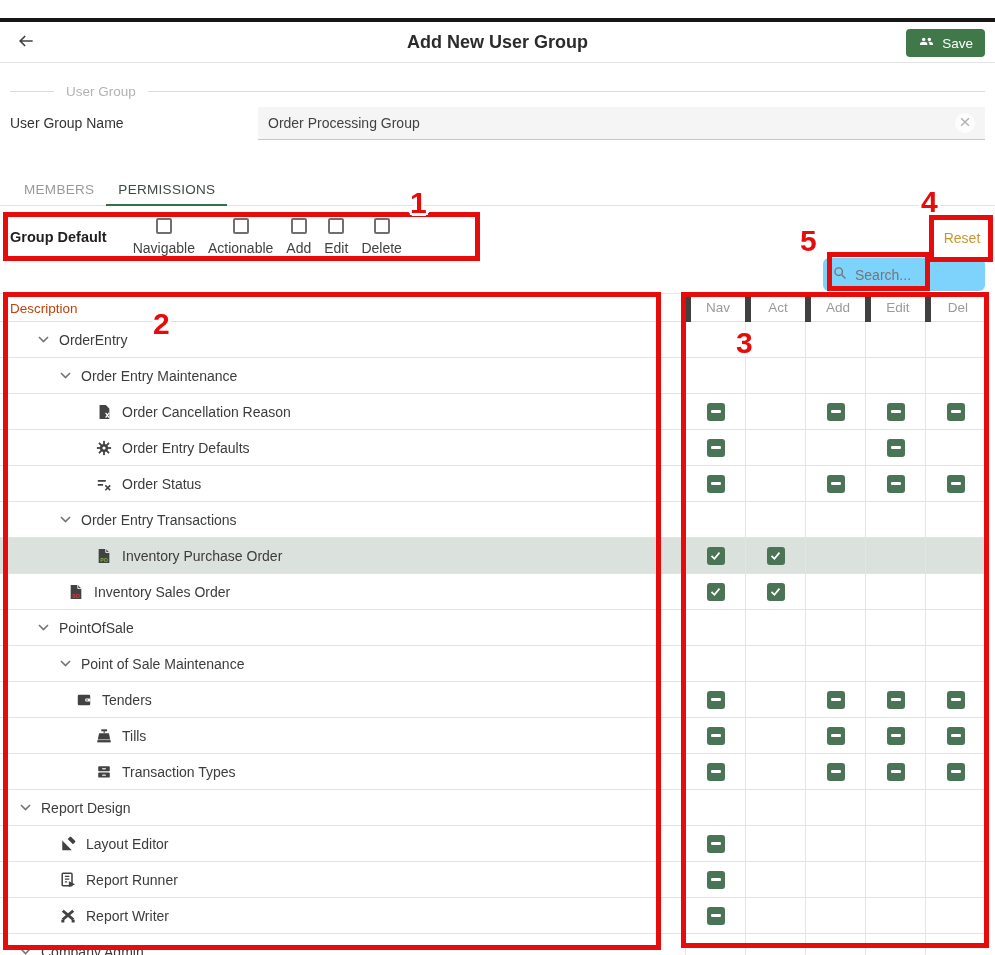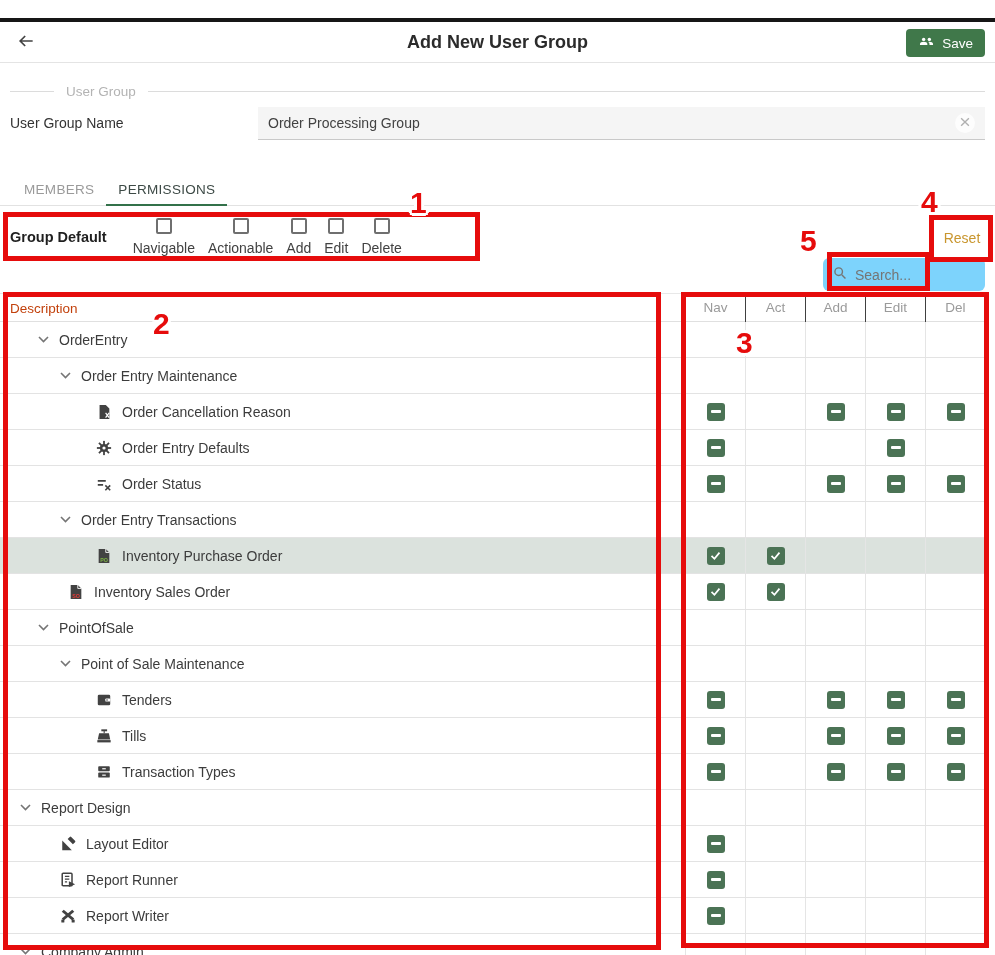--- a/index.html
+++ b/index.html
@@ -54,21 +54,21 @@
   .search-box { position:absolute; left:823px; top:258px; width:162px; height:33px; background:#7dd3fc;
     border-radius:6px; display:flex; align-items:center; padding:0 10px; gap:8px; }
   .search-box input { flex:1; min-width:0; background:transparent; border:none; outline:none;
     font-size:14px; color:#555; font-family:inherit; }
   .search-box input::placeholder { color:#757575; }
 
   .perm-table { position:absolute; left:0; top:293px; width:985px; border-top:1px solid #e8e8e8; }
   .trow, .thead { display:grid; grid-template-columns:685px 60px 60px 60px 60px 60px; }
   .thead { height:28px; align-items:center; border-bottom:1px solid #e0e0e0; }
   .thead .desc-h { font-size:13.5px; color:#c2410c; padding-left:10px; }
-  .thead .col-h { font-size:13.5px; color:#9a9a9a; text-align:center; border-left:1px solid #404040;
+  .thead .col-h { font-size:13.5px; color:#9a9a9a; text-align:center; border-left:6px solid #404040;
     height:100%; line-height:28px; }
   .trow { height:36px; border-bottom:1px solid #e3e3e3; }
   .trow.selected { background:#dbe2dd; }
   .desc-cell { display:flex; align-items:center; gap:10px; cursor:pointer; overflow:hidden; }
   .desc-cell .nlabel { font-size:14px; color:#3c3c3c; white-space:nowrap; }
   .desc-cell .tree-icon { display:flex; align-items:center; flex:none; }
   .perm-cell { display:flex; align-items:center; justify-content:center; border-left:1px solid #e5e5e5;
     height:100%; cursor:pointer; }
   .cb { width:18px; height:18px; border-radius:3px; background:#4b7355; display:flex;
     align-items:center; justify-content:center; }
@@ -373,21 +373,21 @@
             </span>
             <span class="nlabel">Point of Sale Maintenance</span>
           </div>
           <div class="perm-cell"></div>
           <div class="perm-cell"></div>
           <div class="perm-cell"></div>
           <div class="perm-cell"></div>
           <div class="perm-cell"></div>
         </div>
         <div class="trow">
-          <div class="desc-cell" style="padding-left: 96px;">
+          <div class="desc-cell" style="padding-left: 76px;">
             <span class="tree-icon">
               <svg width="16" height="16" viewBox="0 0 18 18">
                 <path d="M2 4.5A1.5 1.5 0 013.5 3h11A1.5 1.5 0 0116 4.5v9a1.5 1.5 0 01-1.5 1.5h-11A1.5 1.5 0 012 13.5z" fill="#424242"></path>
                 <rect x="10.5" y="7.2" width="5.5" height="3.6" rx="1" fill="#fff"></rect>
                 <circle cx="12.4" cy="9" r=".9" fill="#424242"></circle>
               </svg>
             </span>
             <span class="nlabel">Tenders</span>
           </div>
           <div class="perm-cell">

